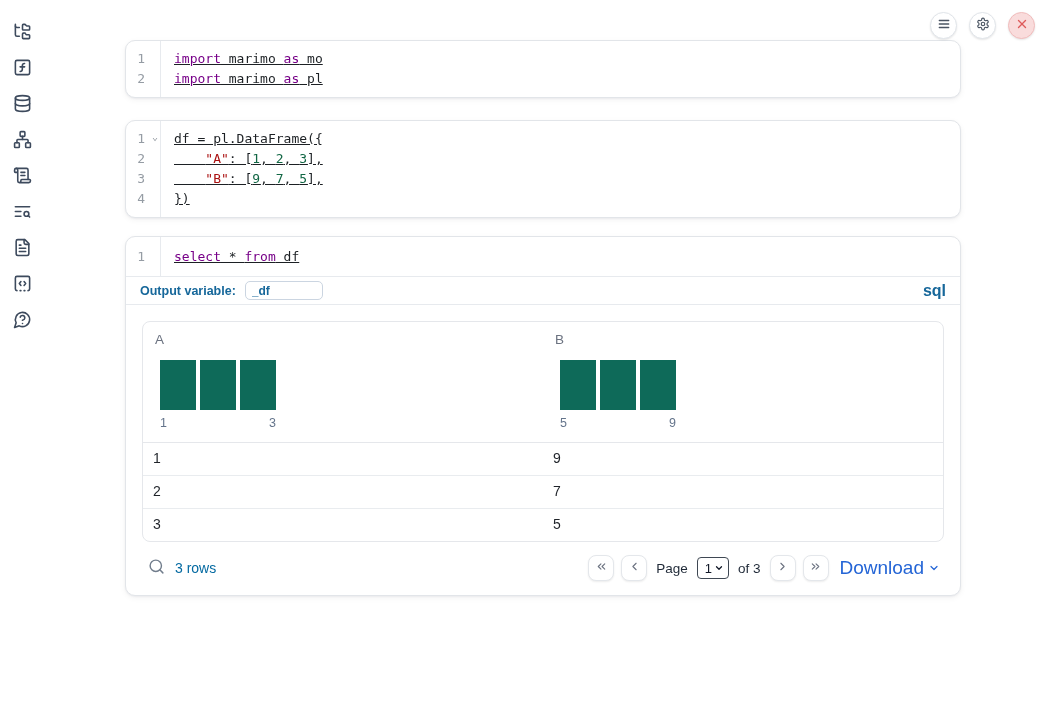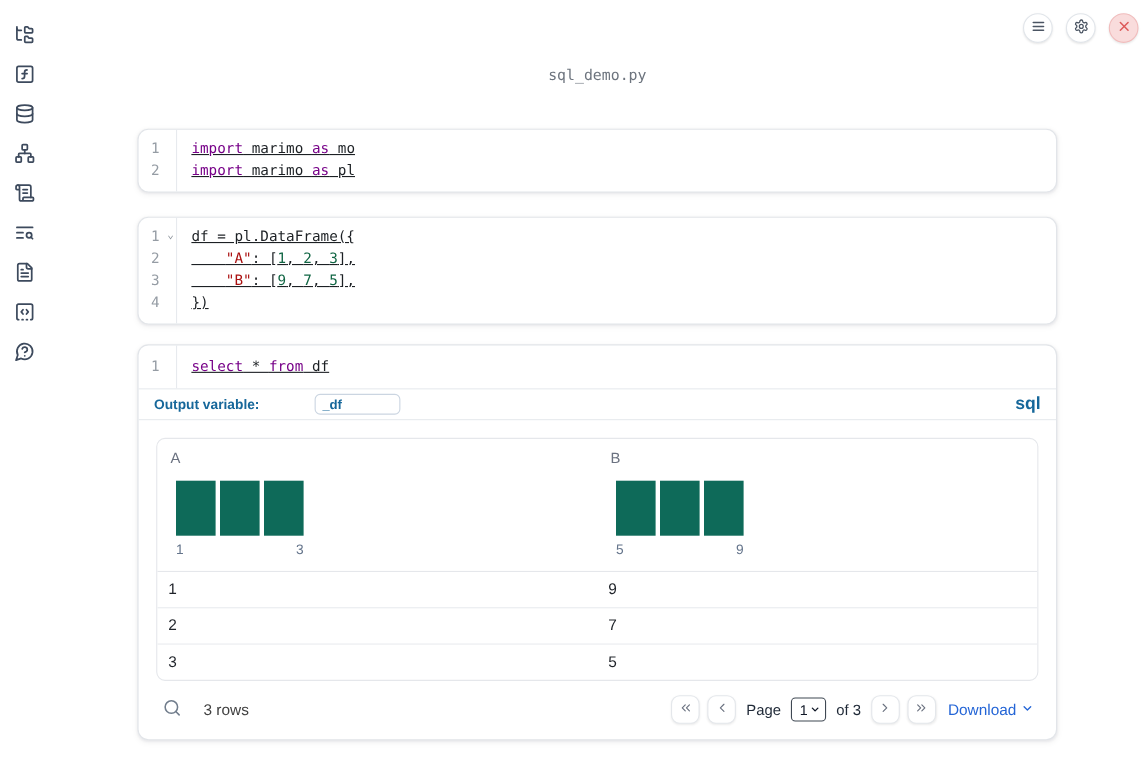--- a/index.html
+++ b/index.html
@@ -43,21 +43,21 @@
   .code-col { flex:1; padding:8px 0 8px 13px;text-decoration:underline; }
   .code-line { height:20px; white-space:pre; }
   .editor-sql .gutter-col, .editor-sql .code-col { padding-top:10px; padding-bottom:9px; }
   .tok-kw { color:#770088; }
   .tok-str { color:#aa1111; }
   .tok-num { color:#116644; }
   .tok-pl { color:#1c2024; }
 
   
   .sql-footer { display:flex; align-items:center; border-top:1px solid #e7eaee;
-    height:28px; padding:0 14px;gap:41px; }
+    height:28px; padding:0 14px; }
   .outvar-label { font-size:12.5px; font-weight:bold; color:#16679a; }
   .outvar-input { margin-left:9px; width:78px; height:19px; border:1px solid #cbd5e1;
     border-radius:5px; padding:0 6px; font-size:12px; font-weight:bold; color:#16679a;
     font-family:"Liberation Sans", sans-serif; outline:none; }
   .lang-badge { margin-left:auto; font-size:16px; font-weight:bold; color:#16679a; }
 
   
   .output { border-top:1px solid #e7eaee; padding:16px 16px 12px; }
   .table-card { border:1px solid #e5e7eb; border-radius:8px; overflow:hidden; }
   .thead { display:flex; border-bottom:1px solid #e5e7eb; }
@@ -73,33 +73,33 @@
   .tr:last-child { border-bottom:none; }
   .td { padding:7px 10px; font-size:14px; color:#1f2329; height:32px; }
   .td.col-a { width:400px; flex:0 0 400px; }
   .td.col-b { flex:1; }
 
   
   .tfooter { display:flex; align-items:center; padding:13px 4px 2px 6px; }
   .search-btn { background:none; border:none; color:#717d8c; cursor:pointer;
     display:flex; align-items:center; }
   .search-btn svg { width:17px; height:17px; }
-  .rowcount { margin-left:20px; font-size:14px; color:#404040; }
+  .rowcount { margin-left:10px; font-size:14px; color:#0369a1; }
   .pager { margin-left:auto; display:flex; align-items:center; gap:7px; }
   .pg-btn { width:26px; height:26px; border:1px solid #e4e7eb; border-radius:8px;
     background:#fff; box-shadow:0 1px 2px rgba(0,0,0,.08); color:#6b7280;
     display:flex; align-items:center; justify-content:center; cursor:pointer; }
   .pg-btn svg { width:13px; height:13px; }
   .pg-label { font-size:13.5px; color:#1f2937; margin:0 2px; }
   .pg-select { display:flex; align-items:center; gap:2px; border:1px solid #3f4853;
     border-radius:4px; background:#fff; height:22px; padding:0 4px 0 7px;
     font-size:13px; color:#111827; cursor:pointer; }
   .pg-select svg { width:10px; height:10px; color:#111827; }
   .download { margin-left:11px; display:flex; align-items:center; gap:4px;
-    background:none; border:none; color:#2465d6; font-size:14px; cursor:pointer;
+    background:none; border:none; color:#2465d6; font-size:19px; cursor:pointer;
     font-family:"Liberation Sans", sans-serif; }
   .download svg { width:12px; height:12px; }
 </style>
 </head>
 <body>
 
 <aside class="sidebar">
   <button class="side-btn">
     <span><svg viewBox="0 0 24 24" fill="none" stroke="currentColor" stroke-width="2" stroke-linecap="round" stroke-linejoin="round">
           <path d="M20 10a1 1 0 0 0 1-1V6a1 1 0 0 0-1-1h-2.5a1 1 0 0 1-.8-.4l-.9-1.2A1 1 0 0 0 15 3h-2a1 1 0 0 0-1 1v5a1 1 0 0 0 1 1Z"></path>
@@ -191,21 +191,20 @@
   </button>
   <button class="circle-btn danger">
     <span><svg viewBox="0 0 24 24" fill="none" stroke="currentColor" stroke-width="2.4" stroke-linecap="round">
           <path d="M18 6 6 18"></path>
           <path d="m6 6 12 12"></path>
         </svg></span>
   </button>
 </div>
 
 <main class="main">
-  <div class="filename">sql_demo.py</div>
 
   <section class="cell cell-1">
     <div class="editor">
         <div class="gutter-col">
           <span class="ln">1</span>
           <span class="ln">2</span>
         </div>
         <div class="code-col">
           <div class="code-line"><span class="tok-kw">import</span><span class="tok-pl"> marimo </span><span class="tok-kw">as</span><span class="tok-pl"> mo</span></div>
           <div class="code-line"><span class="tok-kw">import</span><span class="tok-pl"> marimo </span><span class="tok-kw">as</span><span class="tok-pl"> pl</span></div>

